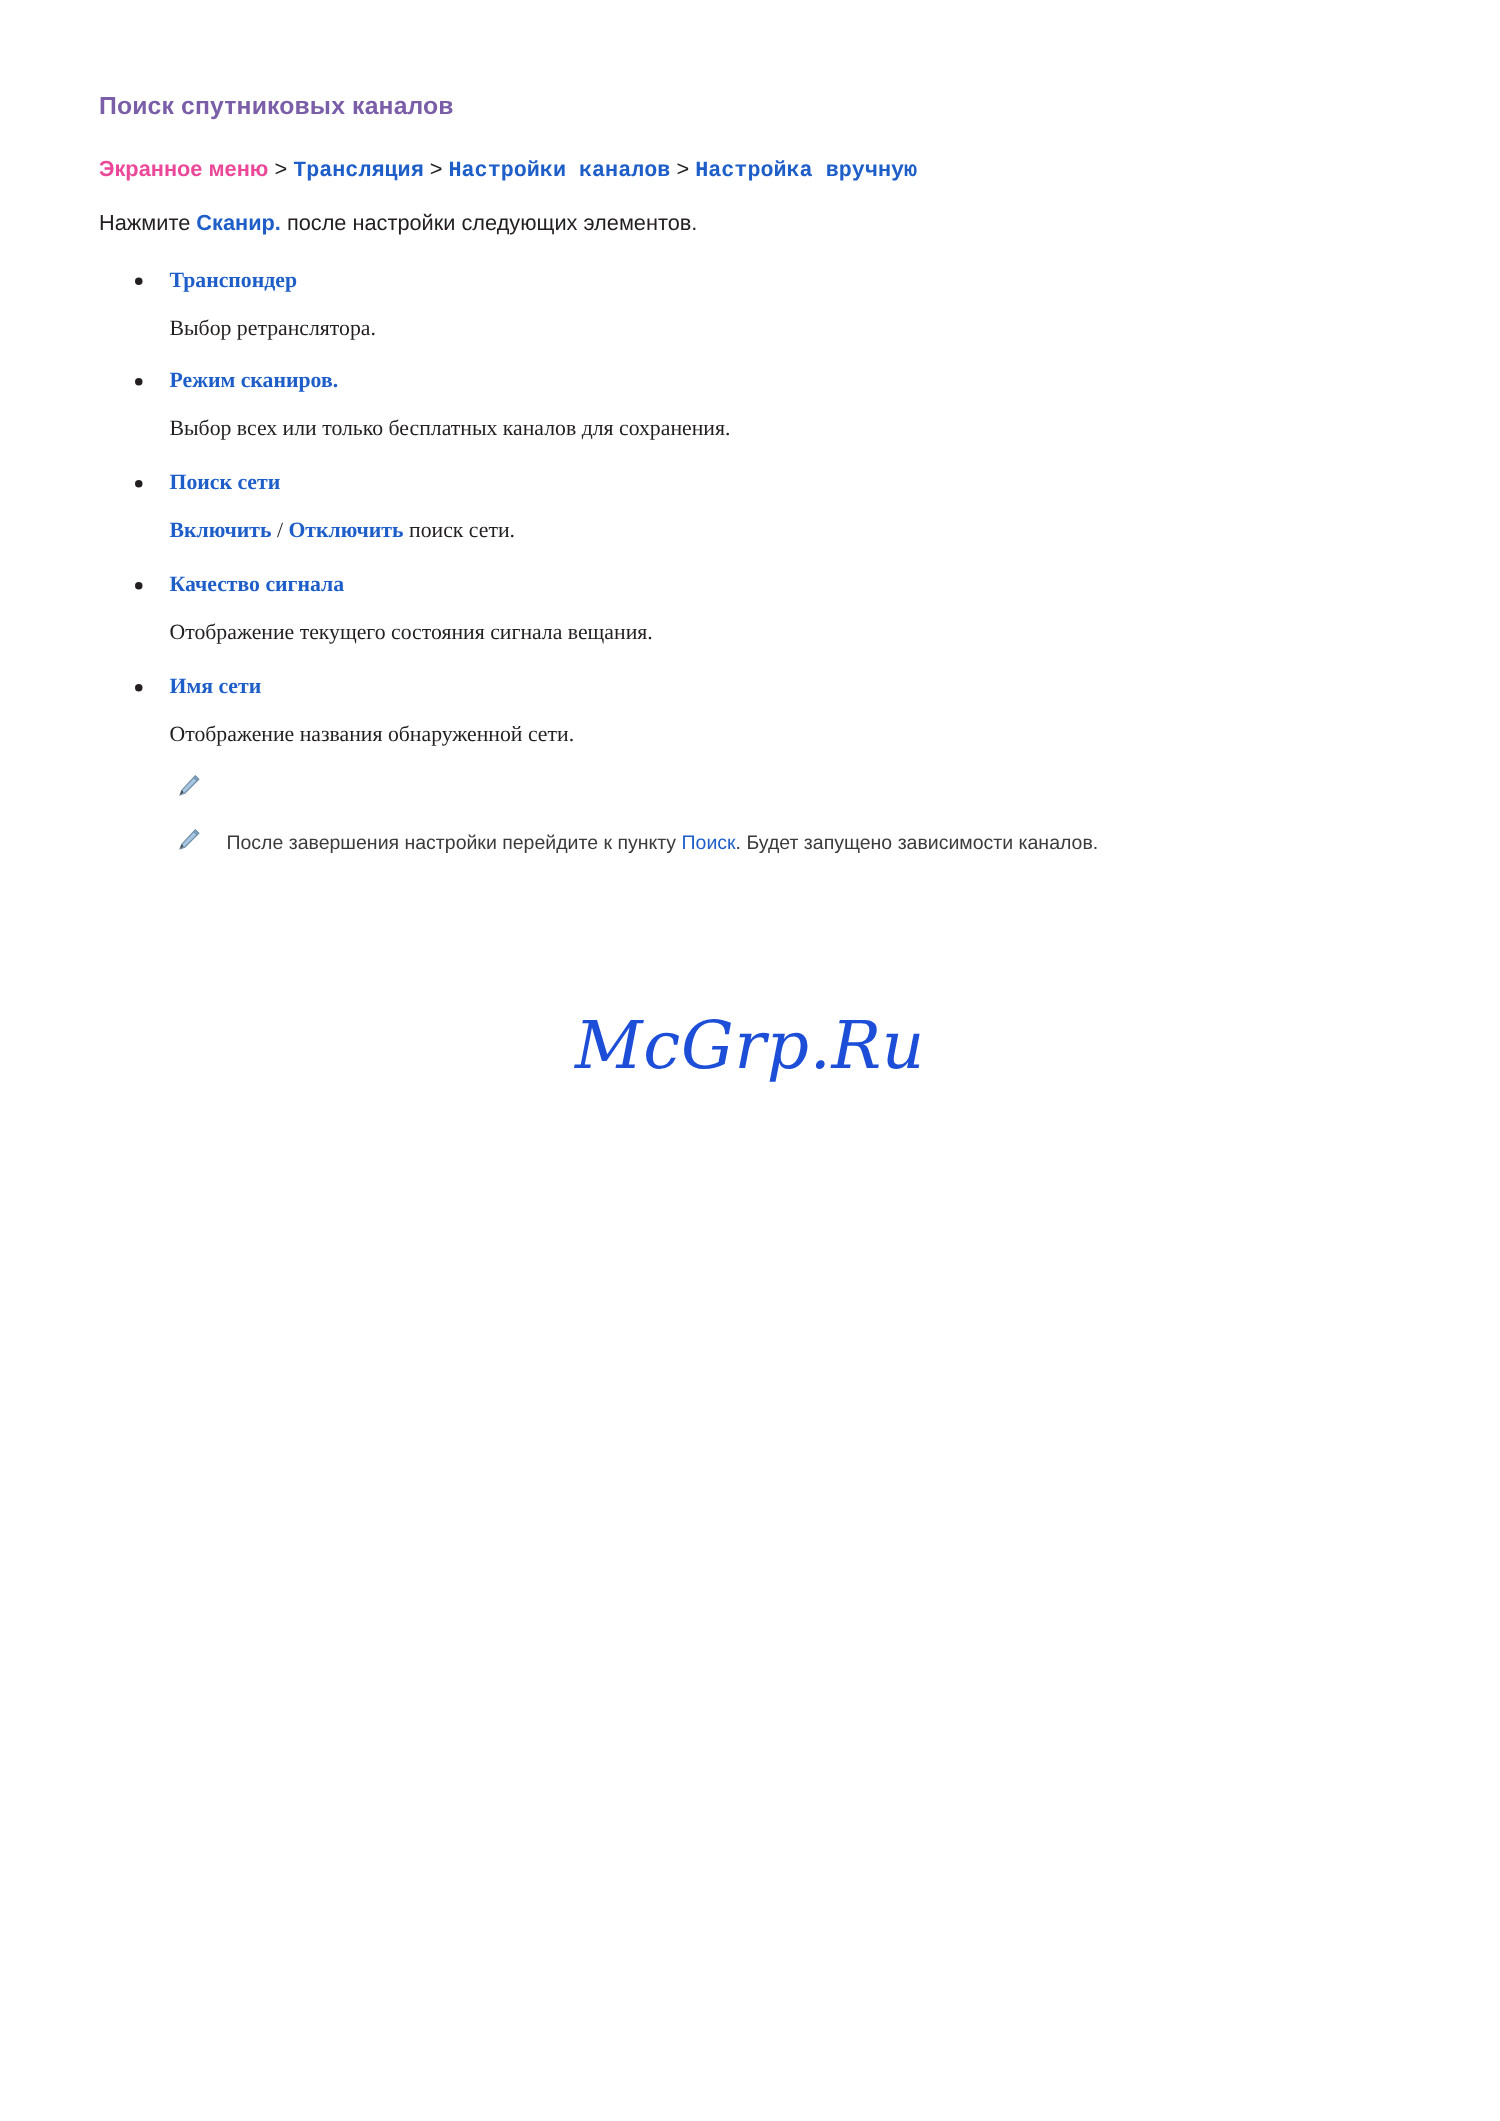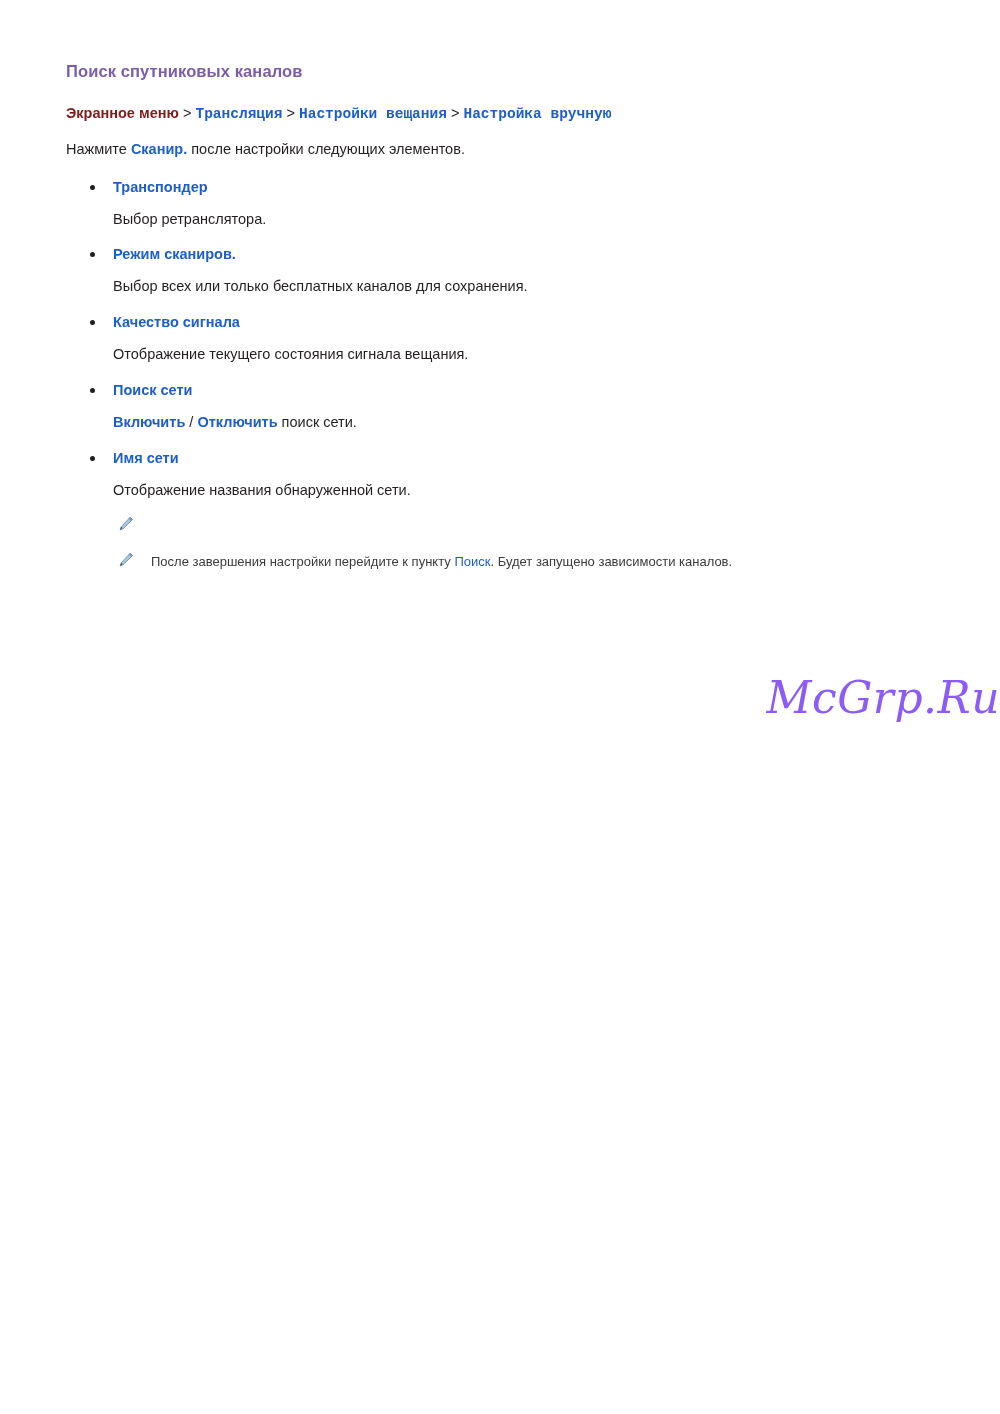--- a/index.html
+++ b/index.html
@@ -35,21 +35,21 @@
     margin: 0 0 22px 0;
     letter-spacing: 0.1px;
   }
   .breadcrumb {
     font-size: 14.5px;
     font-weight: bold;
     margin: 0 0 13px 0;
     line-height: 1.5;
   }
   .breadcrumb .crumb-first {
-    color: #7f1d1d;
+    color: #ec4899;
   }
   .breadcrumb .crumb {
     color: #1e5ec8;
     font-family: Liberation Mono, monospace;
   }
   .breadcrumb .sep {
     color: #231f20;
     font-weight: normal;
   }
   .intro {
@@ -63,20 +63,21 @@
   }
   ul.items {
     list-style: none;
     margin: 0;
     padding: 0;
   }
   ul.items > li {
     position: relative;
     padding-left: 47px;
     margin-bottom: 12px;
+    font-family: Liberation Serif, serif;
   }
   ul.items > li::before {
     content: "";
     position: absolute;
     left: 24px;
     top: 8px;
     width: 5px;
     height: 5px;
     border-radius: 50%;
     background: #231f20;
@@ -121,64 +122,64 @@
   }
   .note .hl {
     color: #1e5ec8;
     font-weight: normal;
   }
   .watermark {
     position: absolute;
     left: 0;
     top: 672px;
     width: 1000px;
-    text-align: right;
+    text-align: center;
     font-family: "DejaVu Serif", serif;
     font-style: italic;
     font-size: 44px;
-    color: #8b5cf6;
+    color: #1d4ed8;
     letter-spacing: 0.5px;
   }
 </style>
 </head>
 <body>
 
 <div class="page">
   <div class="content">
 
     <h1 class="title">Поиск спутниковых каналов</h1>
 
     <p class="breadcrumb">
       <span class="crumb-first">Экранное меню</span>
       <span class="sep">&gt;</span>
       <span class="crumb">Трансляция</span>
       <span class="sep">&gt;</span>
-      <span class="crumb">Настройки вещания</span>
+      <span class="crumb">Настройки каналов</span>
       <span class="sep">&gt;</span>
       <span class="crumb">Настройка вручную</span>
     </p>
 
     <p class="intro"><span>Нажмите </span><span class="hl">Сканир.</span><span> после настройки следующих элементов.</span></p>
 
     <ul class="items">
       <li>
         <div class="item-label">Транспондер</div>
         <div class="item-desc"><span></span><span class="hl"></span><span>Выбор ретранслятора.</span><span class="hl"></span><span></span></div>
       </li>
       <li>
         <div class="item-label">Режим сканиров.</div>
         <div class="item-desc"><span></span><span class="hl"></span><span>Выбор всех или только бесплатных каналов для сохранения.</span><span class="hl"></span><span></span></div>
       </li>
       <li>
+        <div class="item-label">Поиск сети</div>
+        <div class="item-desc"><span></span><span class="hl">Включить</span><span> / </span><span class="hl">Отключить</span><span> поиск сети.</span></div>
+      </li>
+      <li>
         <div class="item-label">Качество сигнала</div>
         <div class="item-desc"><span></span><span class="hl"></span><span>Отображение текущего состояния сигнала вещания.</span><span class="hl"></span><span></span></div>
-      </li>
-      <li>
-        <div class="item-label">Поиск сети</div>
-        <div class="item-desc"><span></span><span class="hl">Включить</span><span> / </span><span class="hl">Отключить</span><span> поиск сети.</span></div>
       </li>
       <li>
         <div class="item-label">Имя сети</div>
         <div class="item-desc"><span></span><span class="hl"></span><span>Отображение названия обнаруженной сети.</span><span class="hl"></span><span></span></div>
       </li>
     </ul>
 
     <div class="notes">
       <div class="note">
         <span class="pencil">

